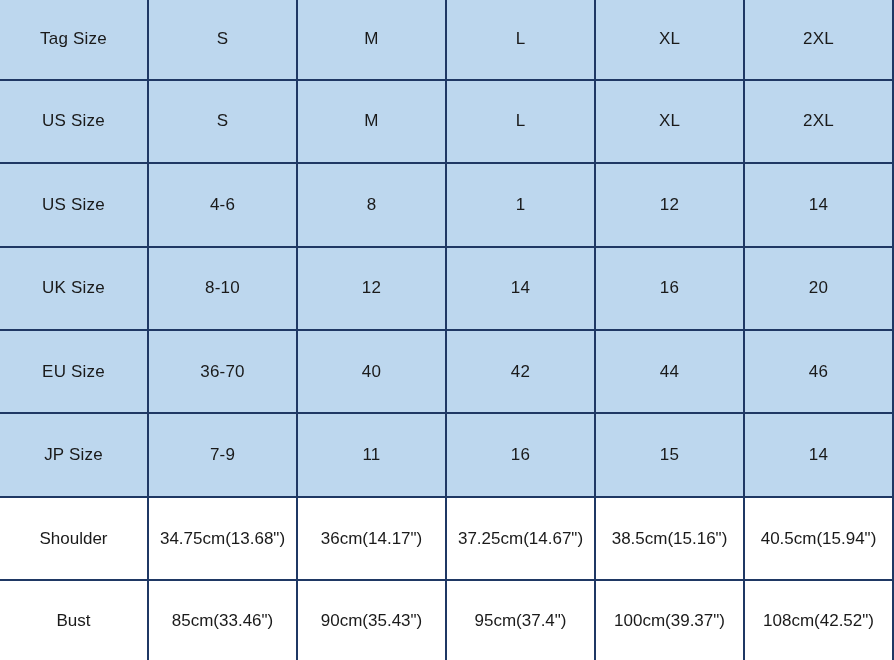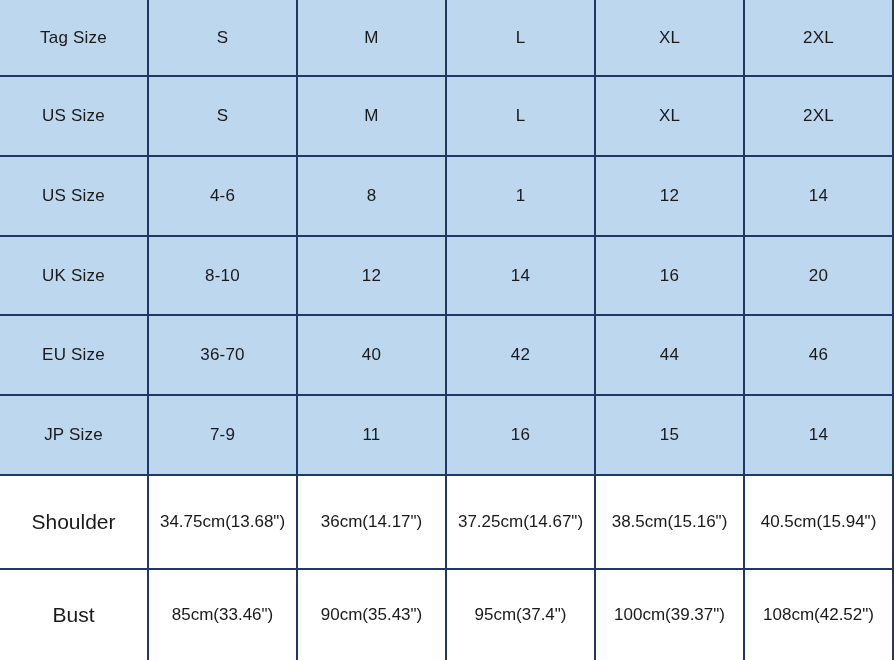--- a/index.html
+++ b/index.html
@@ -55,21 +55,21 @@
   
   tr.measure-row td {
     background: #ffffff;
     font-size: 17px;
     border-right-color: #000000;
     border-bottom-color: #000000;
     border-right-width: 2px;
     border-bottom-width: 2px;
   }
   tr.measure-row td.row-label {
-    font-size: 21px;
+    font-size: 17px;
   }
 
   
   tr.size-row.last-size td {
     border-bottom: 2px solid #1f3864;
   }
 
   
   col.c-label { width: 148px; }
   col.c-size  { width: 149px; }

